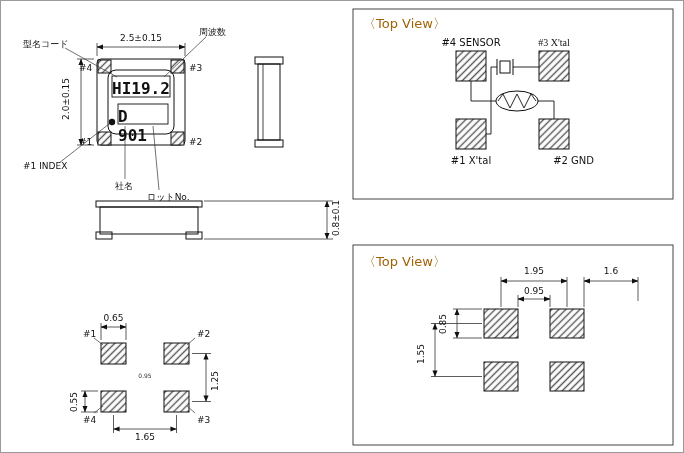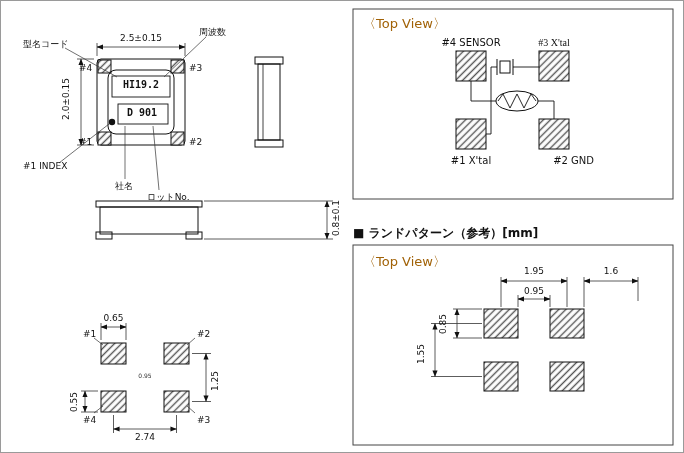--- a/index.html
+++ b/index.html
@@ -5,21 +5,21 @@
   * { margin:0; padding:0; box-sizing:border-box; }
   html,body { background:#fff; }
   body { font-family:"DejaVu Sans", sans-serif; color:#111; }
   .canvas { position:relative; width:684px; height:453px; background:#fff; border:1px solid #9a9a9a; overflow:hidden; }
   svg.art { position:absolute; left:0; top:0; }
   .lbl { position:absolute; font-size:9px; line-height:1.15; white-space:nowrap; color:#111; }
   .c { text-align:center; white-space:normal; }
   .rot { transform:rotate(-90deg); transform-origin:left top; }
   .title { position:absolute; font-size:13px; color:#a16207; white-space:nowrap; }
   .header { position:absolute; font-size:12px; font-weight:bold; color:#111; white-space:nowrap; }
-  .marking { position:absolute; font-family:"DejaVu Sans Mono", monospace; font-weight:bold; font-size:10px; text-align:center; color:#111; }
+  .marking { position:absolute; font-family:"DejaVu Sans Mono", monospace; font-weight:bold; font-size:16px; color:#111; }
   .pin { position:absolute; font-size:9px; color:#111; }
   .cpin { position:absolute; font-size:10px; color:#111; text-align:center; white-space:nowrap; }
   .tiny { position:absolute; font-size:6px; color:#333; text-align:center; }
 </style>
 </head>
 <body>
 
 <div class="canvas">
 
   <svg class="art" width="684" height="453" viewBox="0 0 684 453">
@@ -157,31 +157,30 @@
   <div class="pin" style="left:188px; top:136px;">#2</div>
 
   <div class="lbl c rot" style="left:330px; top:252px; width:70px;">0.8±0.1</div>
 
   <div class="pin" style="left:82px; top:328px;">#1</div>
   <div class="pin" style="left:196px; top:328px;">#2</div>
   <div class="pin" style="left:82px; top:414px;">#4</div>
   <div class="pin" style="left:196px; top:414px;">#3</div>
   <div class="lbl c" style="left:85px; top:312px; width:55px;">0.65</div>
   <div class="lbl c rot" style="left:68px; top:418px; width:34px;">0.55</div>
-  <div class="lbl c" style="left:116px; top:431px; width:56px;">2.74</div>
+  <div class="lbl c" style="left:116px; top:431px; width:56px;">1.65</div>
   <div class="lbl c rot" style="left:209px; top:400px; width:40px;">1.25</div>
   <div class="tiny" style="left:130px; top:371px; width:28px;">0.95</div>
 
   <div class="title" style="left:362px; top:14px;">〈Top View〉</div>
   <div class="cpin" style="left:430px; top:36px; width:80px;">#4 SENSOR</div>
   <div class="cpin" style="left:513px; top:36px; width:80px;font-family:Liberation Serif, serif;">#3 X'tal</div>
   <div class="cpin" style="left:430px; top:154px; width:80px;">#1 X'tal</div>
   <div class="cpin" style="left:513px; top:154px; width:80px;text-align:right;">#2 GND</div>
 
-  <div class="header" style="left:352px; top:224px;">■ ランドパターン（参考）[mm]</div>
   <div class="title" style="left:362px; top:252px;">〈Top View〉</div>
   <div class="lbl c" style="left:508px; top:265px; width:50px;">1.95</div>
   <div class="lbl c" style="left:590px; top:265px; width:40px;">1.6</div>
   <div class="lbl c" style="left:508px; top:285px; width:50px;">0.95</div>
   <div class="lbl c rot" style="left:437px; top:339px; width:32px;">0.85</div>
   <div class="lbl c rot" style="left:415px; top:374px; width:42px;">1.55</div>
 
 </div>
 
 </body></html>

